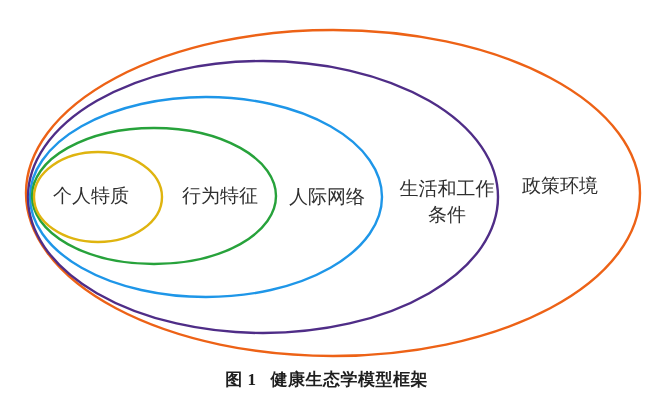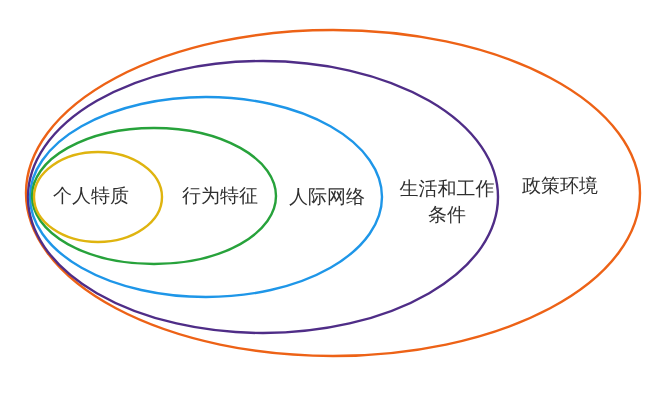--- a/index.html
+++ b/index.html
@@ -60,13 +60,16 @@
     <g id="labels-layer">
         <text x="560" y="192">政策环境</text>
         <text x="447" y="195">生活和工作</text>
         <text x="447" y="221">条件</text>
         <text x="327" y="203">人际网络</text>
         <text x="220" y="202">行为特征</text>
         <text x="91" y="202">个人特质</text>
       </g>
   </svg>
 
+  <div class="caption">
+    <span class="fig-label">图 1</span><span>健康生态学模型框架</span>
+  </div>
 </div>
 
 </body></html>

